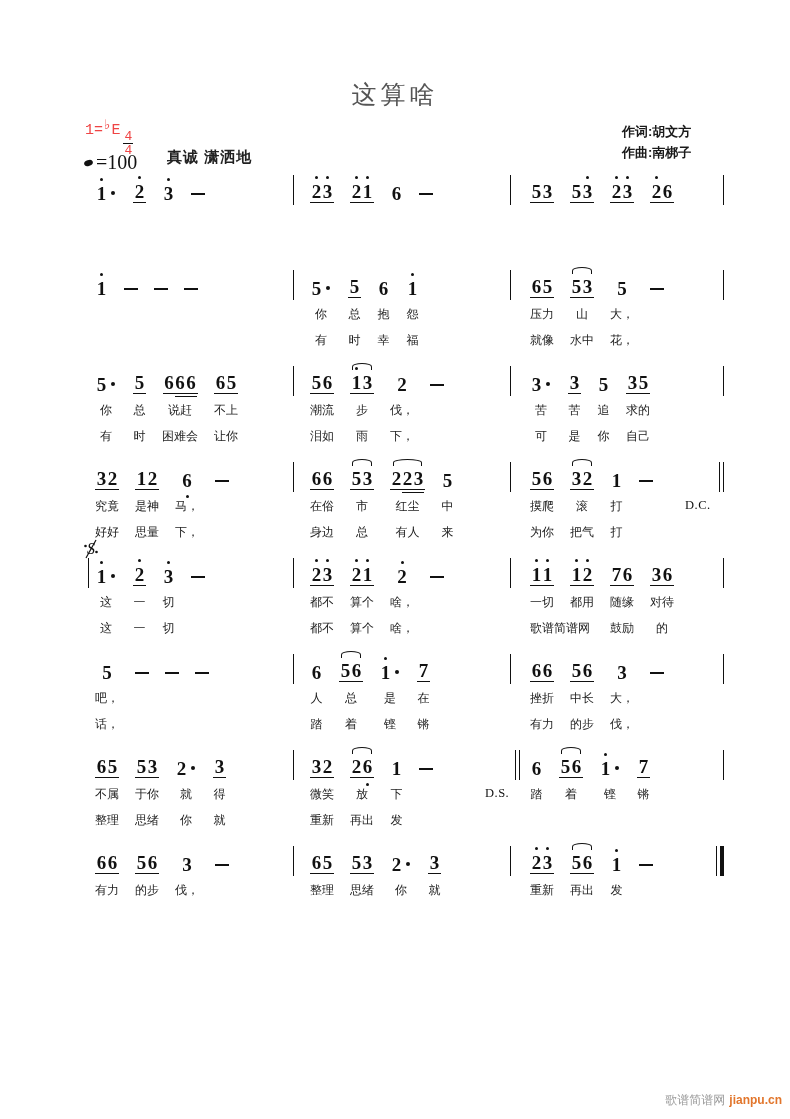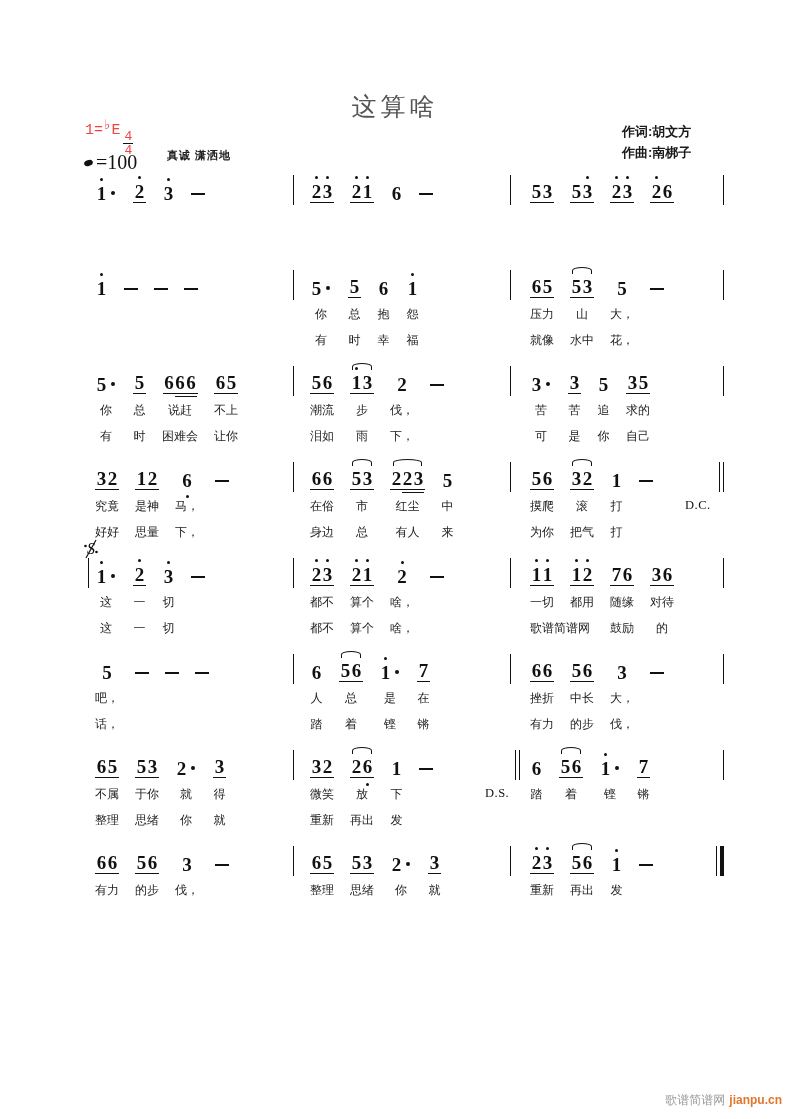--- a/index.html
+++ b/index.html
@@ -1,29 +1,29 @@
 <!DOCTYPE html>
 <html><head>
 <meta charset="utf-8">
 <style>
   html,body{margin:0;padding:0;background:#fff;}
   .page{position:relative;width:790px;height:1119px;background:#ffffff;overflow:hidden;
         font-family:"Liberation Sans",sans-serif;color:#111;}
   .site-header{position:absolute;left:8px;top:6px;font-weight:700;font-size:15px;color:#3b6fd6;cursor:pointer;}
   .site-header .mono{font-family:"DejaVu Sans Mono",monospace;margin-left:4px;}
-  .title{position:absolute;left:0;right:0;top:78px;margin:12px;text-align:center;
+  .title{position:absolute;left:0;right:0;top:78px;margin:0;text-align:center;
          font-family:"Liberation Serif",serif;font-weight:400;font-size:25px;color:#555;letter-spacing:4px;}
   .keysig{position:absolute;left:85px;top:121px;font-family:Liberation Mono, monospace;font-size:15px;color:#ef4444;}
   .keysig .flat{position:relative;top:-5px;font-size:14px;}
   .frac{display:inline-flex;flex-direction:column;align-items:center;vertical-align:-6px;
         font-size:13px;line-height:11px;margin-left:3px;}
   .fbar{width:10px;height:1px;background:#111;margin:1px 0;}
   .tempo{position:absolute;left:84px;top:151px;font-family:"Liberation Serif",serif;font-size:20px;color:#111;display:flex;align-items:center;gap:3px;}
   .notehead{display:inline-block;width:9px;height:6px;background:#111;border-radius:50%;transform:rotate(-20deg);}
-  .expression{position:absolute;left:167px;top:148px;font-size:11px;font-weight:700;color:#222;letter-spacing:1px;}
+  .expression{position:absolute;left:167px;top:148px;font-size:15px;font-weight:700;color:#222;letter-spacing:1px;}
   .credits{position:absolute;left:622px;top:121px;font-size:13px;font-weight:600;color:#1a1a1a;line-height:21px;}
   #score{position:absolute;left:0;top:0;width:790px;height:1119px;}
   .system{position:absolute;left:85px;width:645px;height:92px;}
   .measure{position:absolute;top:0;display:flex;align-items:flex-start;gap:16px;}
   .unit{display:flex;flex-direction:column;align-items:center;}
   .nrow{display:flex;align-items:flex-end;height:26px;}
   .grp{display:inline-flex;align-items:flex-end;position:relative;padding:0 1px;}
   .grp.ul{border-bottom:1.5px solid #111;padding-bottom:1px;}
   .note{position:relative;display:inline-block;width:11px;text-align:center;
         font-family:"Liberation Serif",serif;font-weight:700;font-size:19px;line-height:19px;color:#111;}

